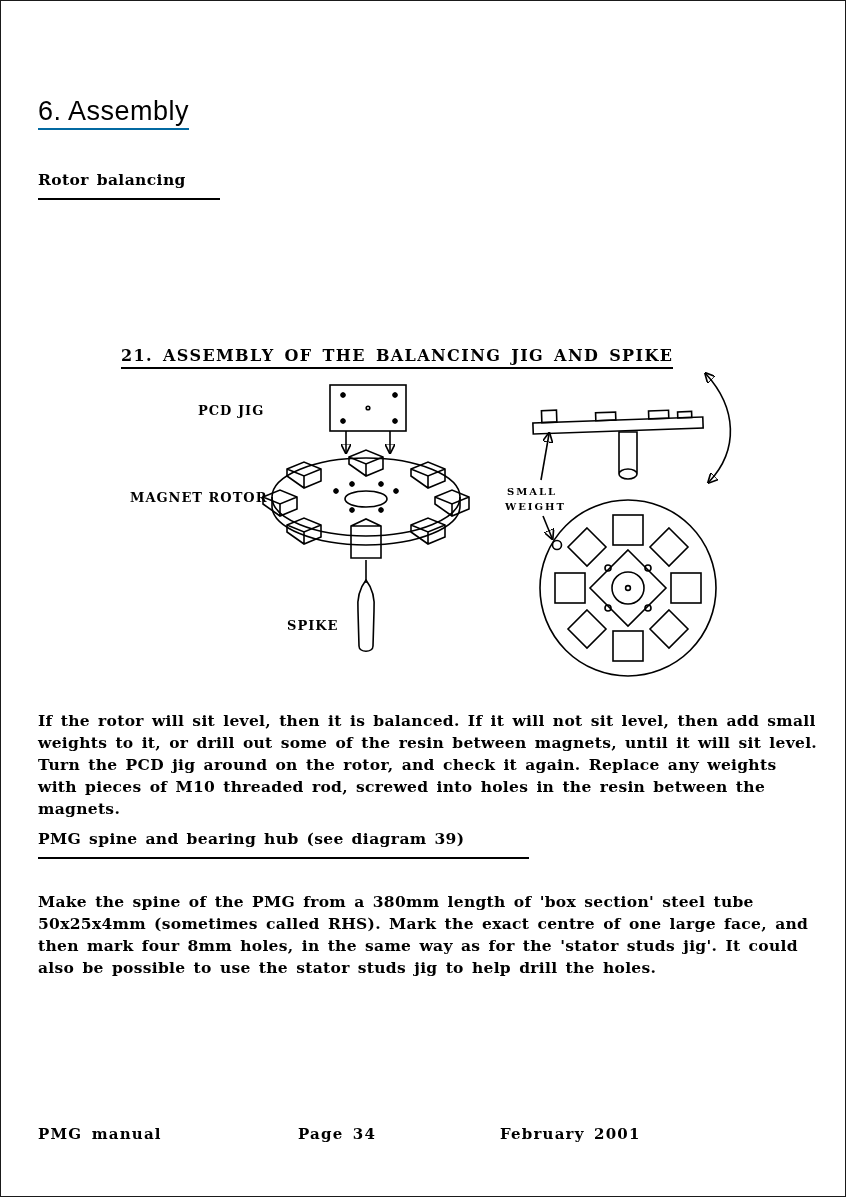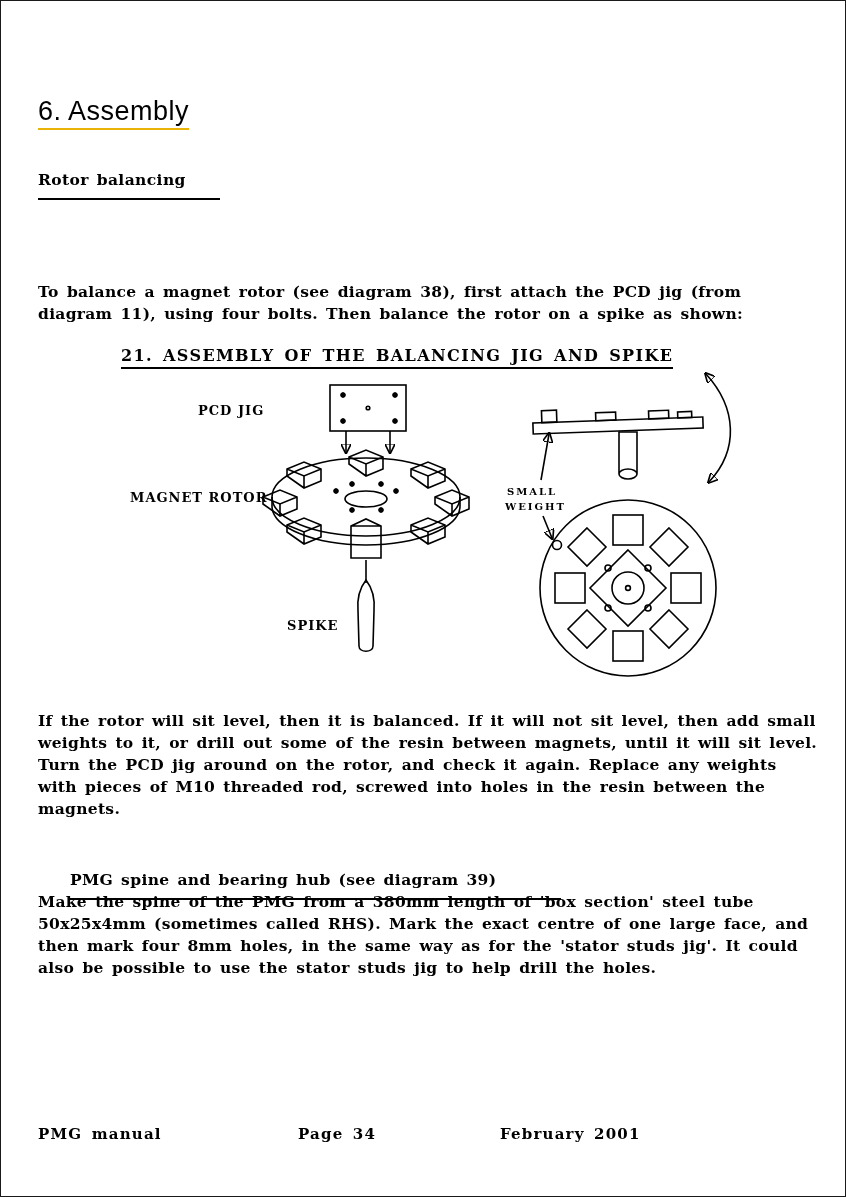--- a/index.html
+++ b/index.html
@@ -10,34 +10,34 @@
     color:#000;
     font-family:"DejaVu Serif", serif;
     overflow:hidden;
     box-shadow: inset 0 0 0 1px #1a1a1a;
   }
   .page-title {
     position:absolute; left:38px; top:96px;
     margin:0;
     font:400 27px/30px "Liberation Sans", sans-serif;
     letter-spacing:0.5px;
-    border-bottom:2px solid #eab308;
+    border-bottom:2px solid #0369a1;
     padding-bottom:2px;
     display:inline-block;
   }
   .heading {
     position:absolute; left:38px;
     font:bold 15.5px/20px "DejaVu Serif", serif;
     letter-spacing:0.4px; word-spacing:2px;
     border-bottom:2px solid #000;
     padding-bottom:8px;
     display:inline-block;
   }
   .h-rotor { top:170px; padding-right:34px; }
-  .h-spine { top:870px; padding-right:64px;margin-left:32px; }
+  .h-spine { top:829px; padding-right:64px; }
   .para {
     position:absolute; left:38px; margin:0;
     font:bold 15.5px/22px "DejaVu Serif", serif;
     letter-spacing:0.3px; word-spacing:2.5px;
     text-align:left;
   }
   .p1 { top:193px; width:778px; }
   .p2 { top:281px; width:778px; }
   .p3 { top:710px; width:782px; }
   .p4 { top:853px; width:788px;margin-top:38px; }
@@ -73,21 +73,20 @@
   .f-right { left:500px; }
 </style>
 </head>
 <body>
 
 <div class="page">
 
   <h1 class="page-title">6. Assembly</h1>
 
   <div class="heading h-rotor">Rotor balancing</div>
-  <p class="para p2">To balance a magnet rotor (see diagram 38), first attach the PCD jig (from diagram 11), using four bolts. Then balance the rotor on a spike as shown:</p>
 
   <div class="diagram-title">21. ASSEMBLY OF THE BALANCING JIG AND SPIKE</div>
 
   <svg class="diagram-svg" width="846" height="332" viewBox="0 0 846 332">
     <defs>
       <marker id="ah" viewBox="0 0 10 10" refX="8" refY="5" markerWidth="6.5" markerHeight="6.5" orient="auto-start-reverse">
         <path d="M0,0 L10,5 L0,10 Z" fill="#000" stroke="none"></path>
       </marker>
     </defs>
 

